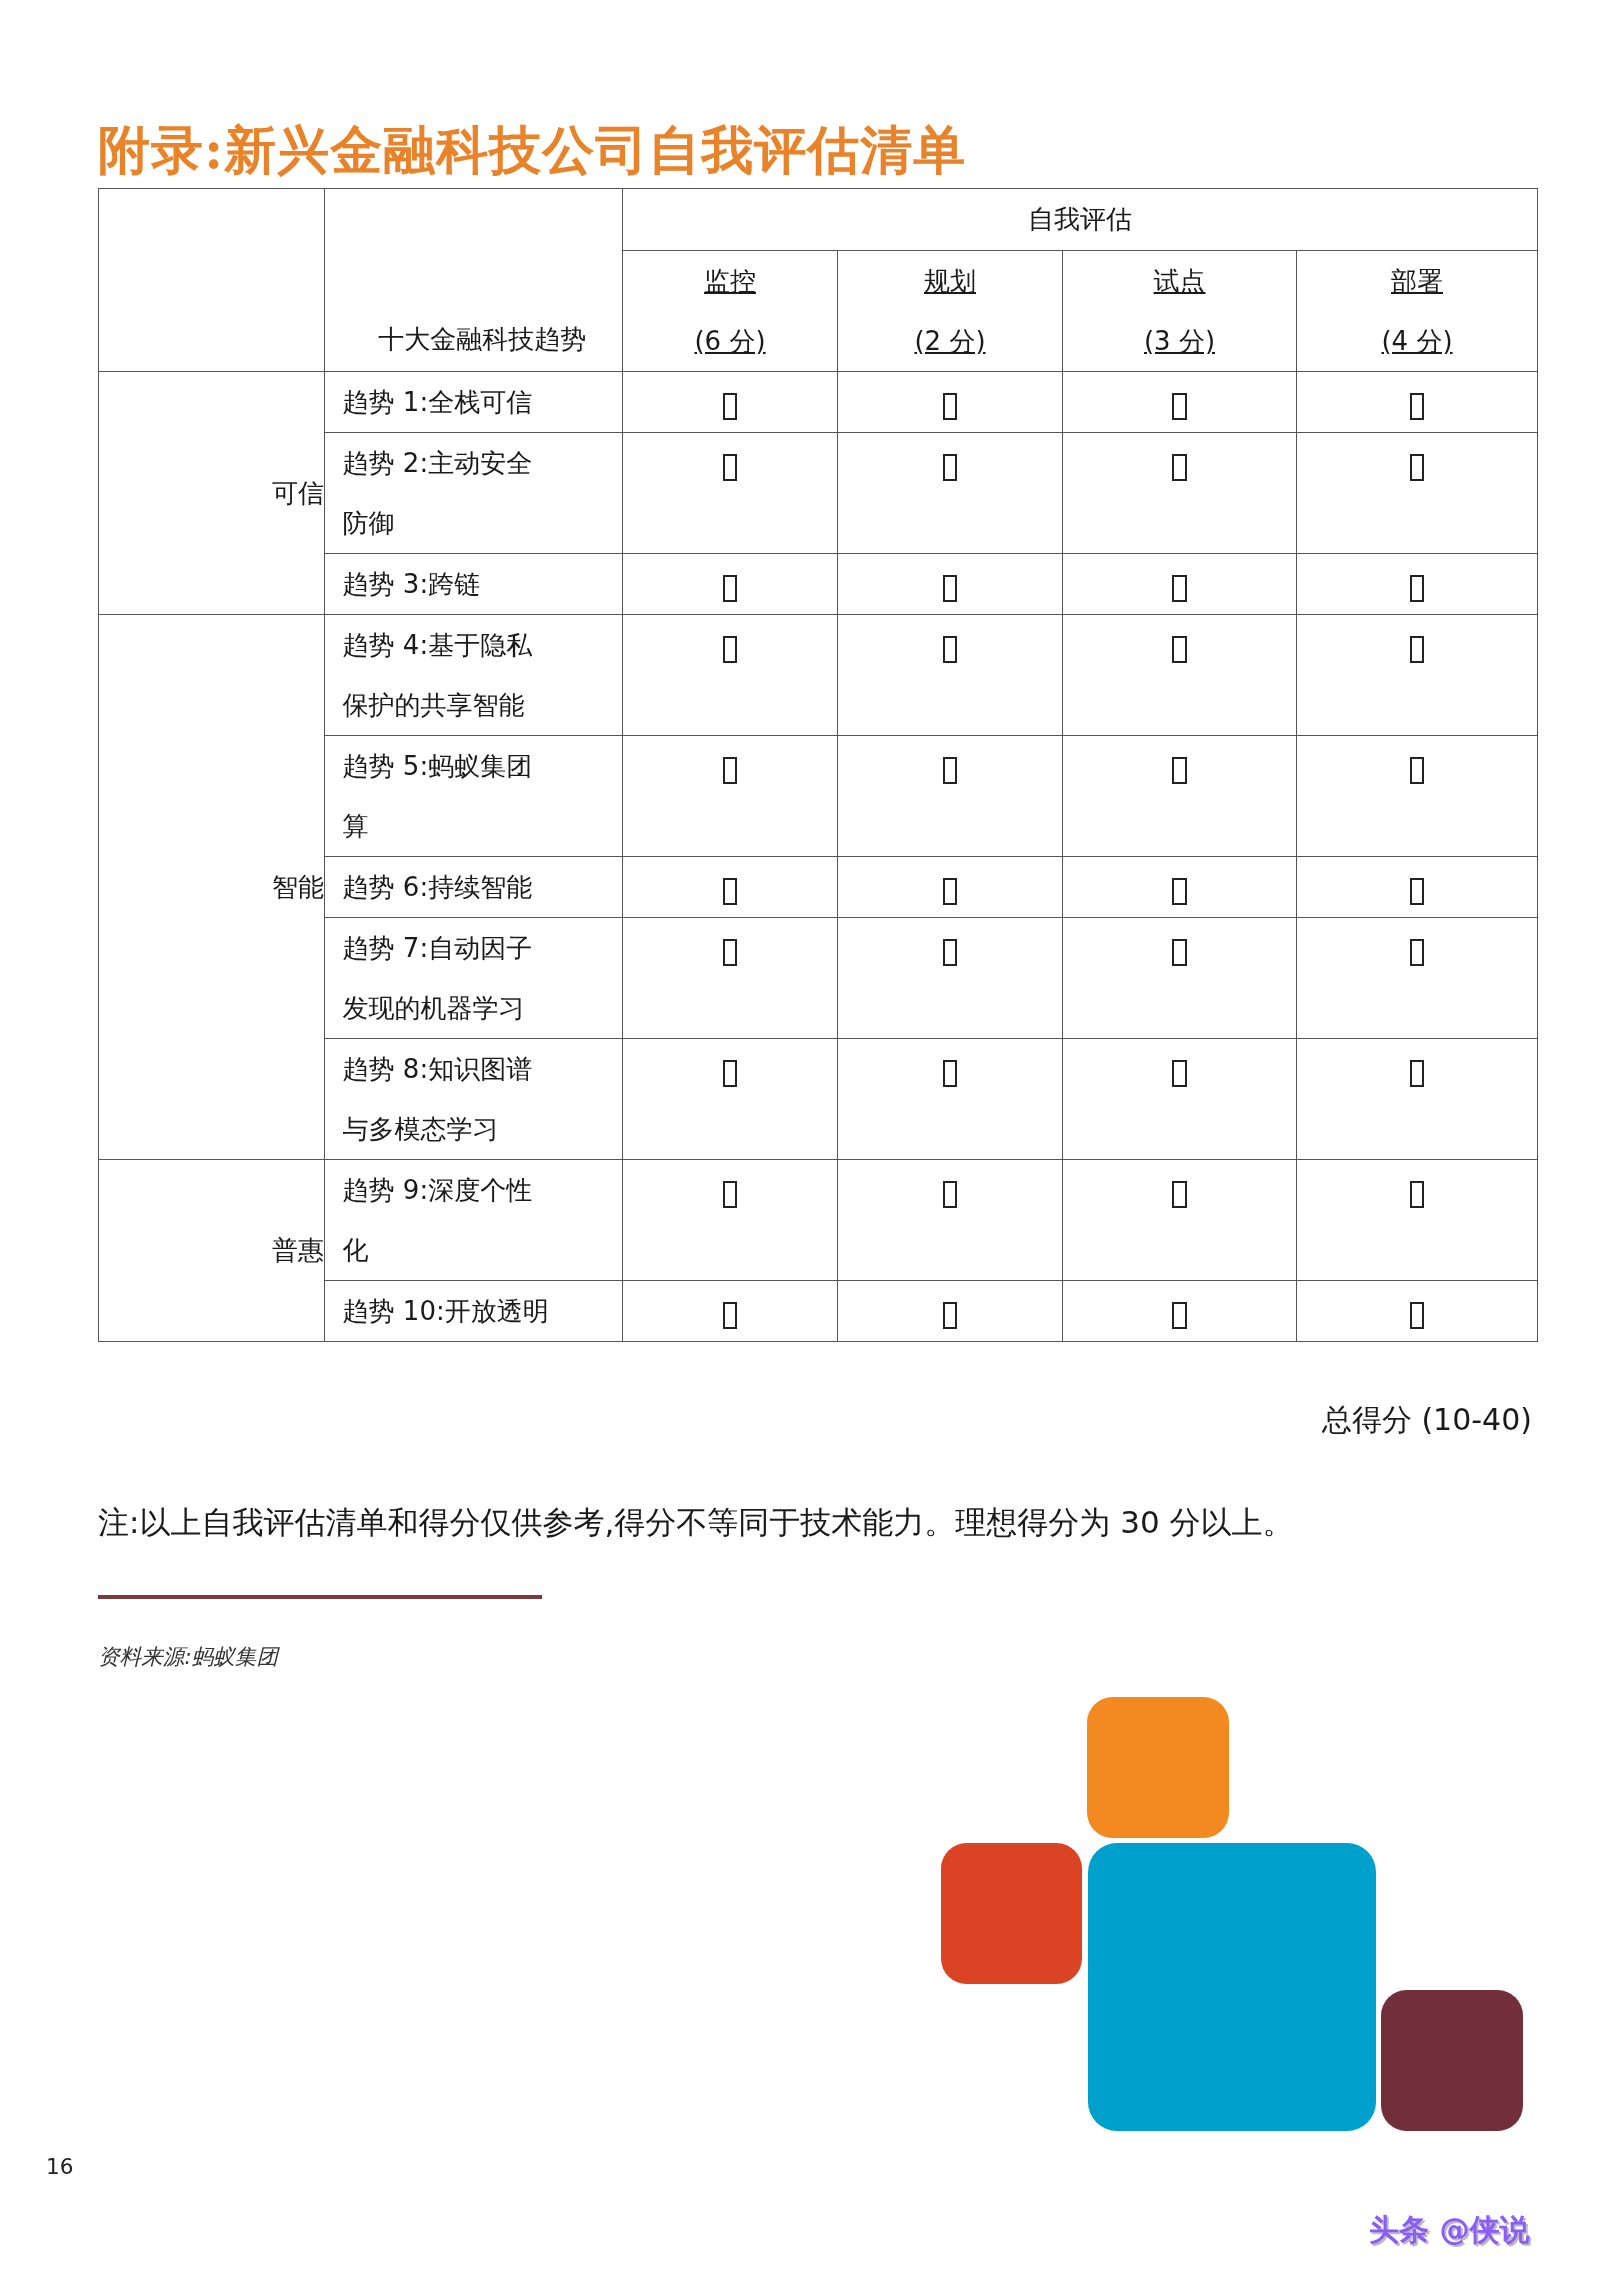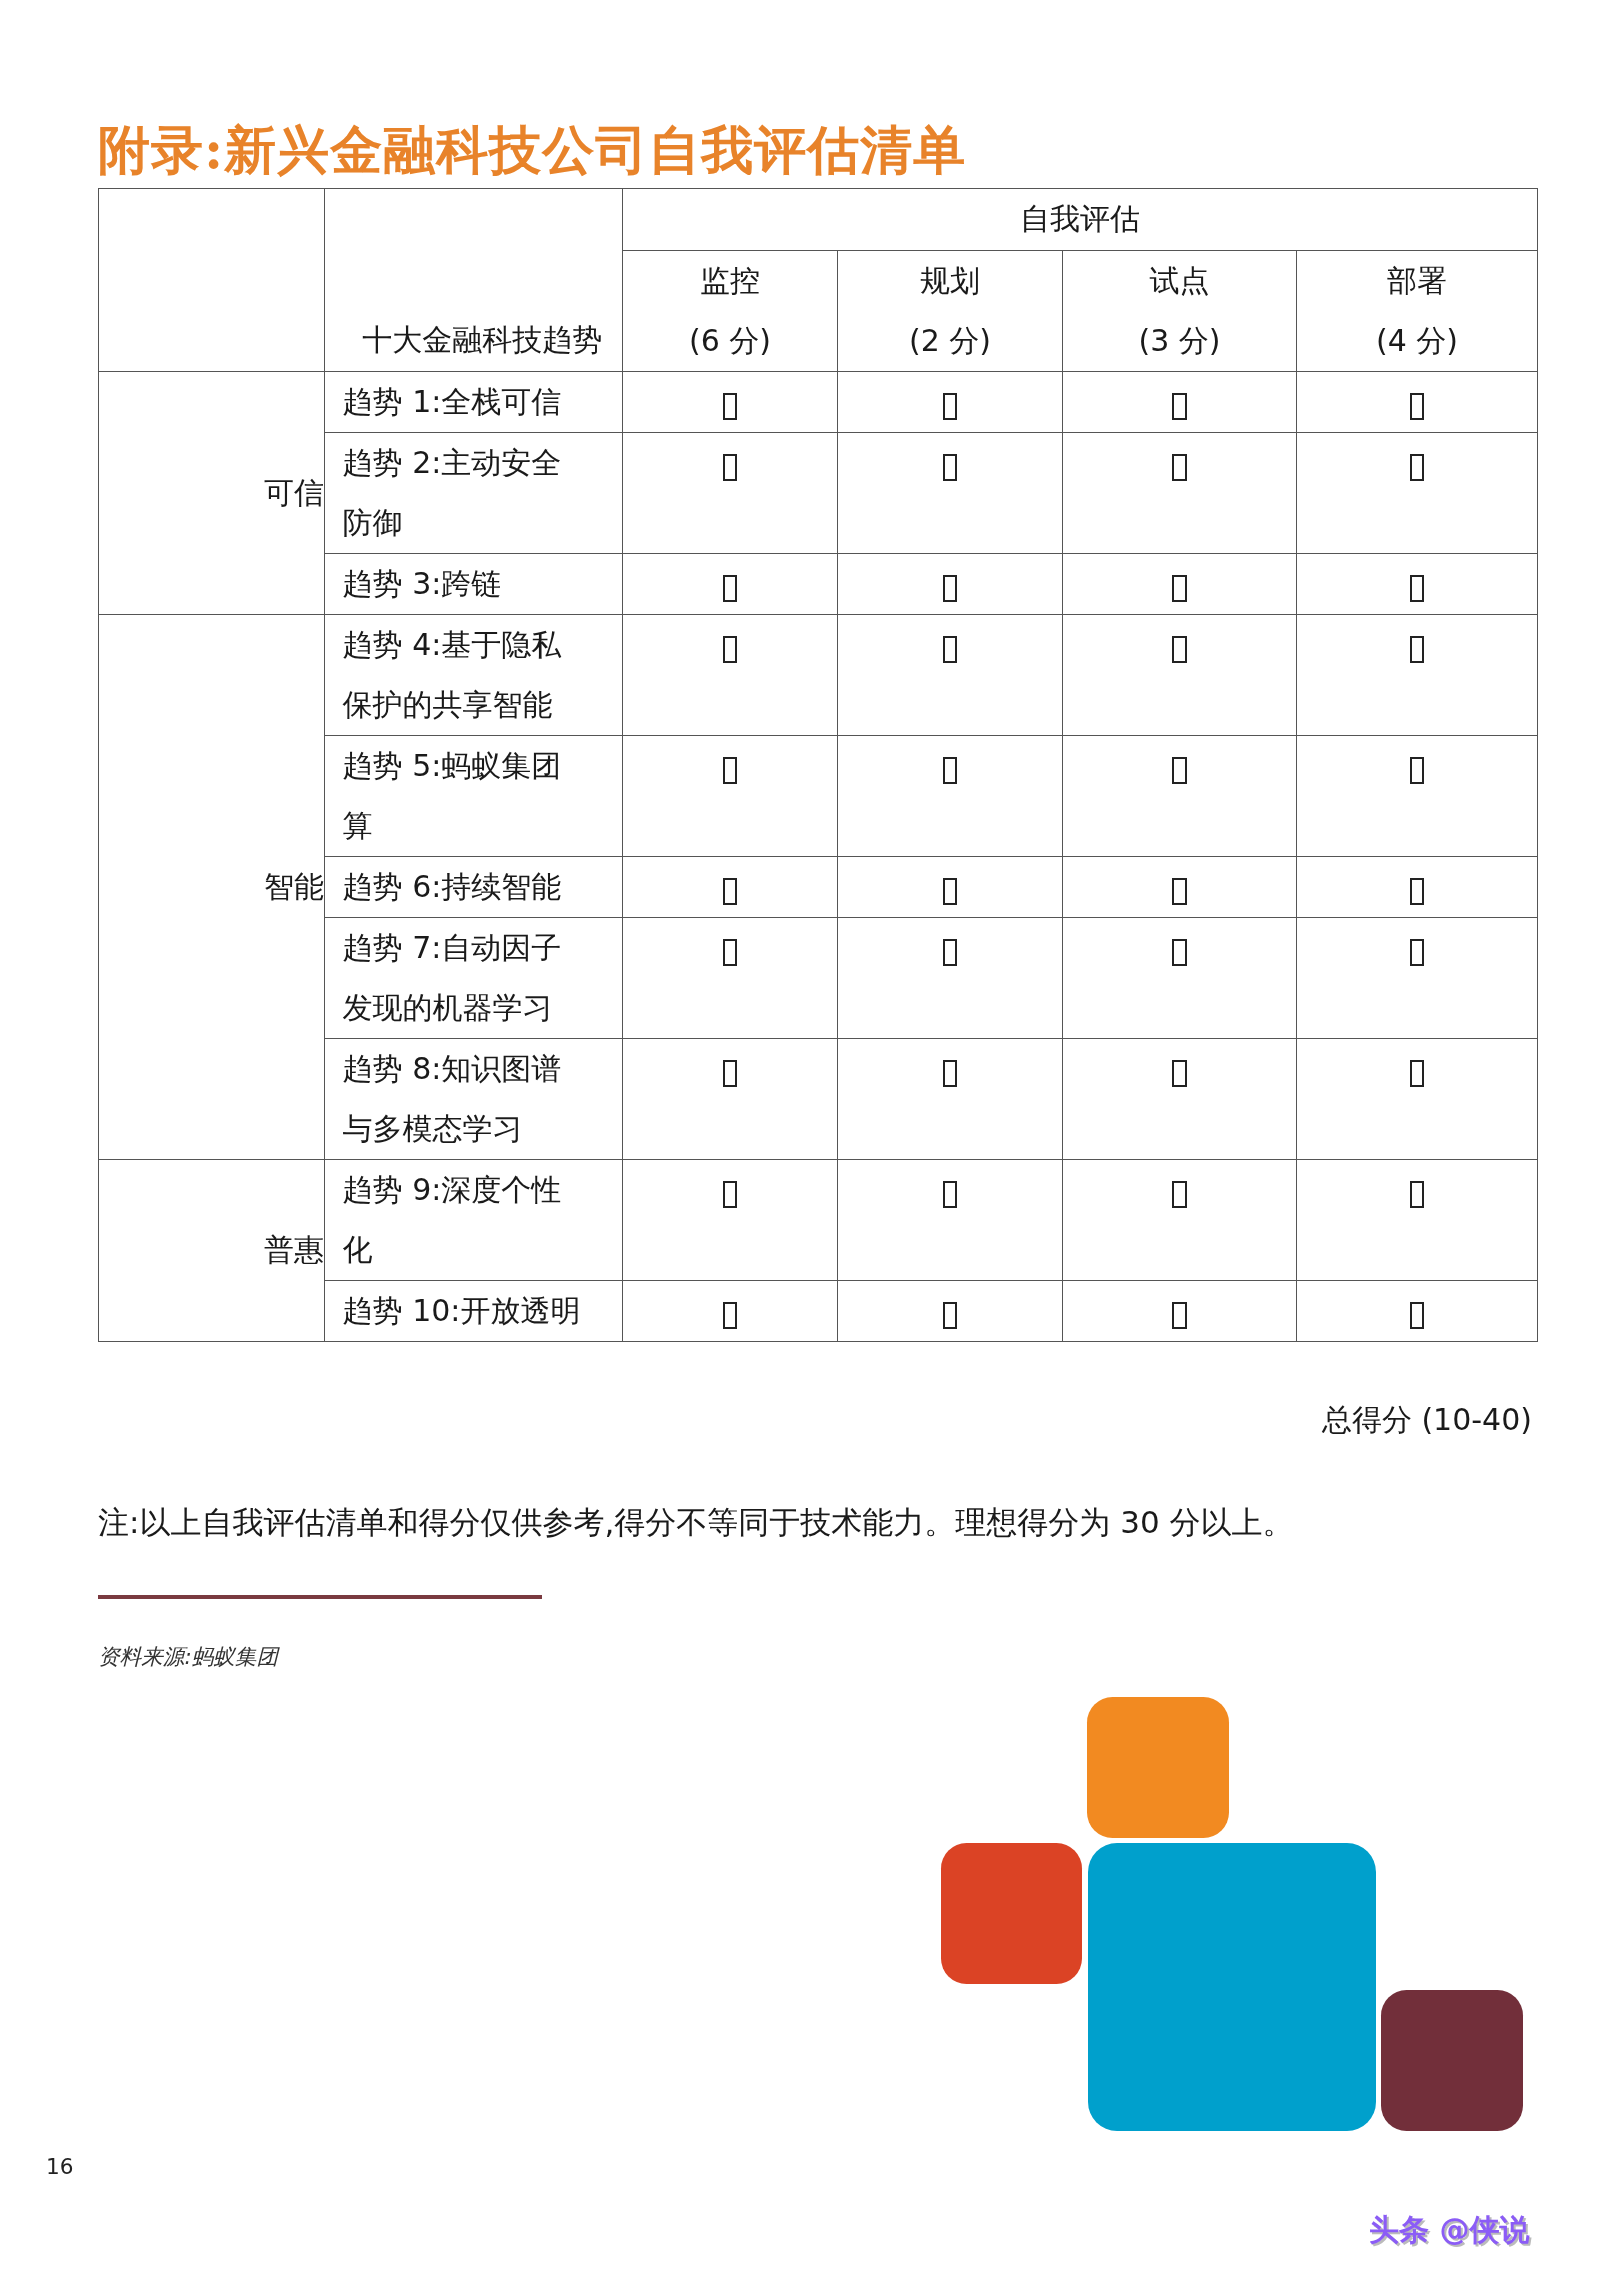--- a/index.html
+++ b/index.html
@@ -3,26 +3,26 @@
 <meta charset="utf-8">
 <style>
   html, body { margin:0; padding:0; background:#ffffff; }
   body { width:1620px; height:2292px; position:relative; overflow:hidden;
          font-family:"DejaVu Sans","Liberation Sans",sans-serif; color:#1a1a1a; }
   .title { position:absolute; left:98px; top:116px; font-size:52px; font-weight:bold;
            font-family:"DejaVu Serif","Liberation Serif",serif; color:#e8832a; letter-spacing:1px; white-space:nowrap; }
   table.checklist { position:absolute; left:98px; top:188px; width:1440px; border-collapse:collapse;
                     table-layout:fixed; }
   table.checklist td, table.checklist th { border:1.5px solid #555; padding:0; font-weight:normal;
-                    font-size:30px; vertical-align:top;margin-left:32px; }
+                    font-size:26px; vertical-align:top;margin-left:32px; }
   .col-group { width:226px; }
   .col-trend { width:298px; }
   .col-s1 { width:215px; } .col-s2 { width:225px; } .col-s3 { width:234px; } .col-s4 { width:241px; }
   .hdr-main { height:61px; text-align:center; vertical-align:middle !important; }
-  .hdr-sub { height:119px; text-align:center; }
+  .hdr-sub { height:119px; text-align:center;text-decoration:underline; }
   .hdr-sub .line { height:60px; line-height:60px; }
   .hdr-trend { vertical-align:bottom !important; padding:0 0 3.9px 17.6px !important; line-height:55px; white-space:nowrap; }
   .group-cell { text-align:right; vertical-align:middle !important; }
   .trend-cell { padding-left:17.6px !important; line-height:60px; }
   .row-1 { height:60px; } .row-2 { height:119px; }
   .box-cell { text-align:center; }
   .box { display:inline-block; width:10.8px; height:23.5px; border:2px solid #222; margin-top:20.6px; }
   .total { position:absolute; top:1400px; right:88px; font-size:30px; white-space:nowrap; }
   .note { position:absolute; left:98px; top:1502px; font-size:31px; white-space:nowrap; }
   .divider { position:absolute; left:98px; top:1595px; width:444px; height:3.9px; background:#7a3a40; }

